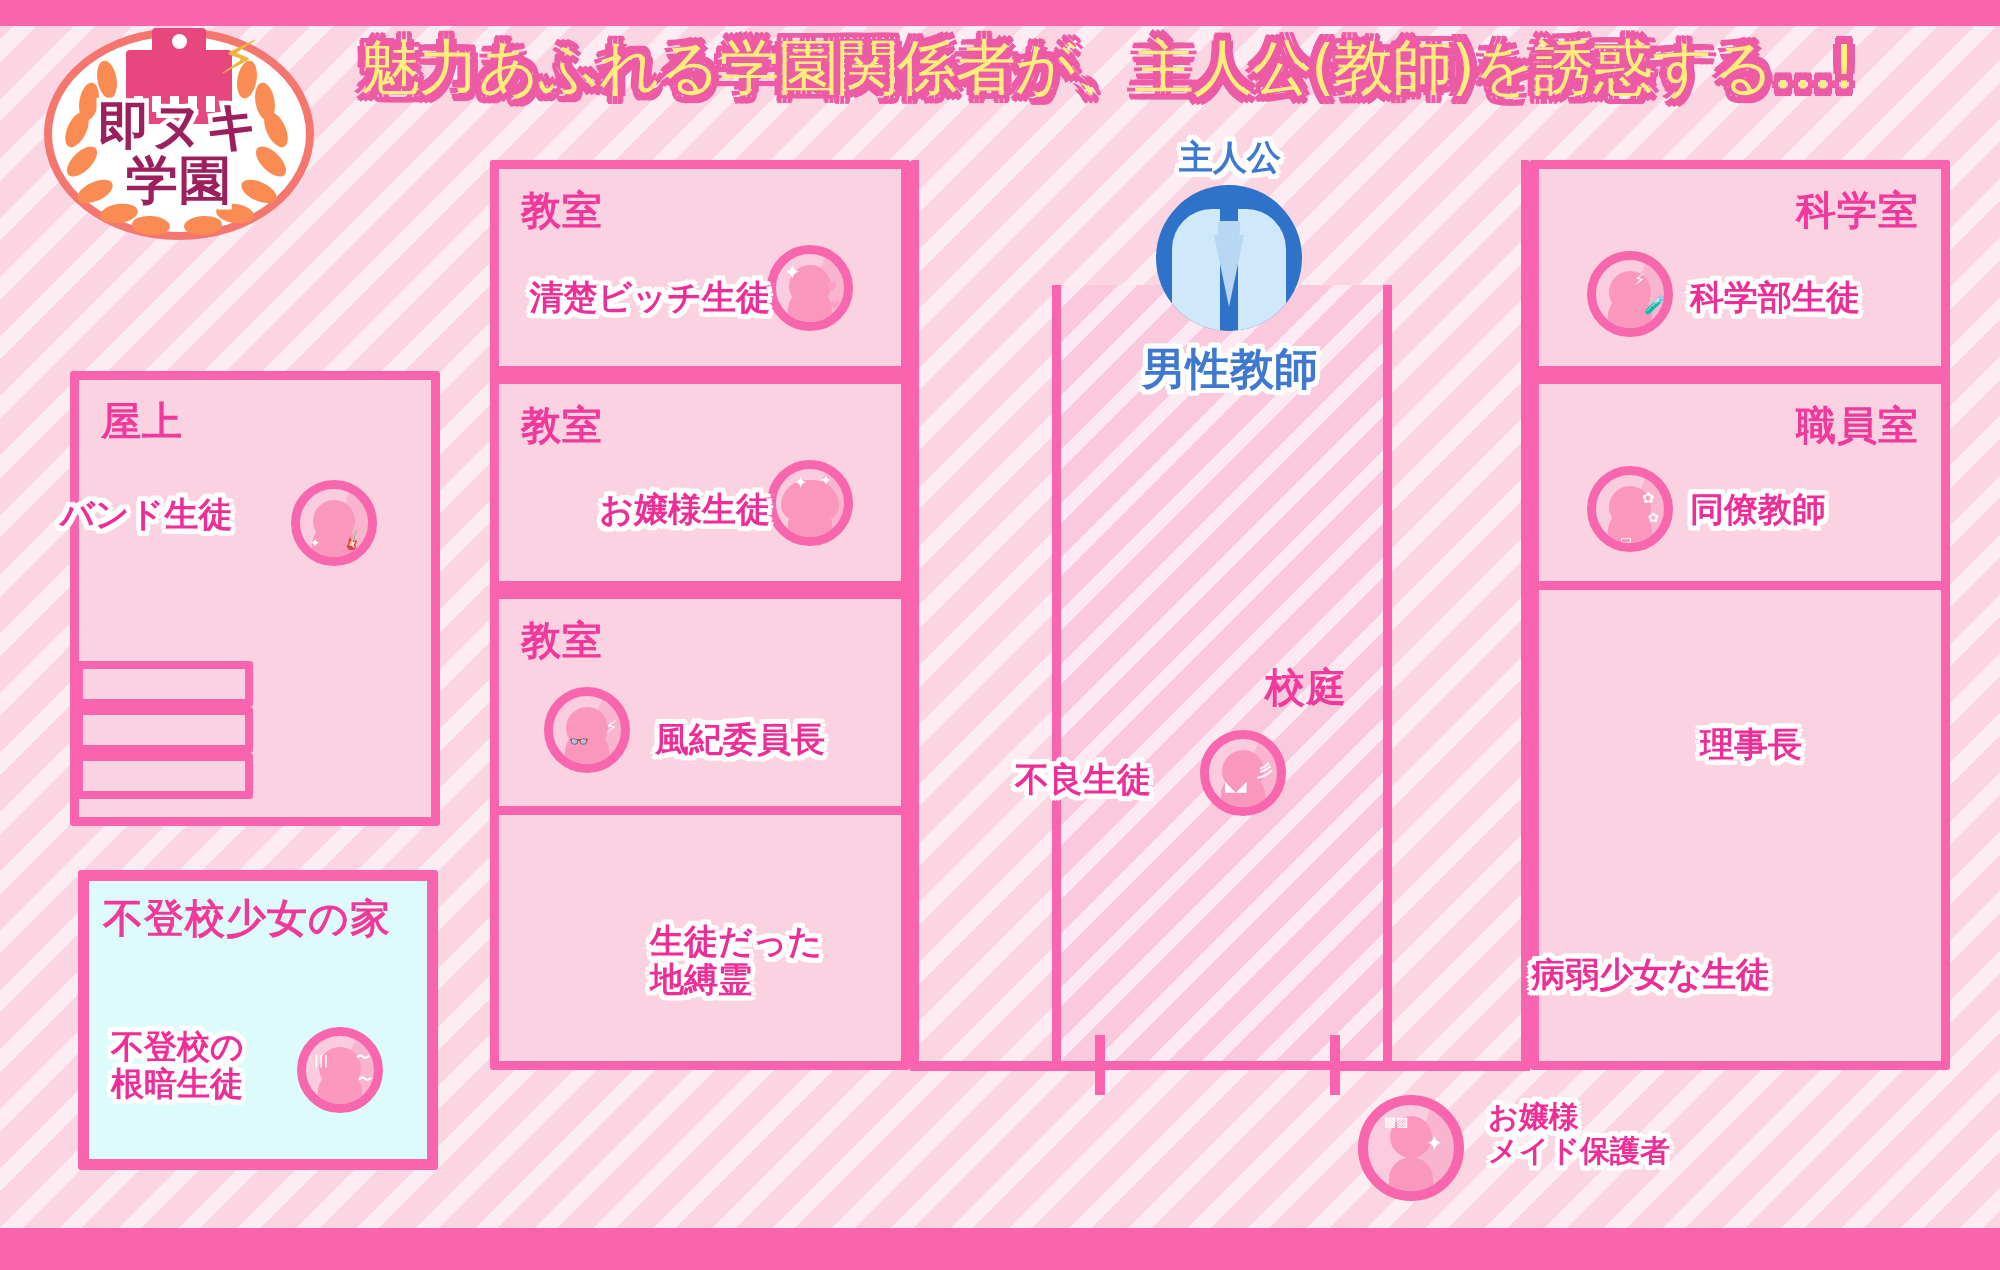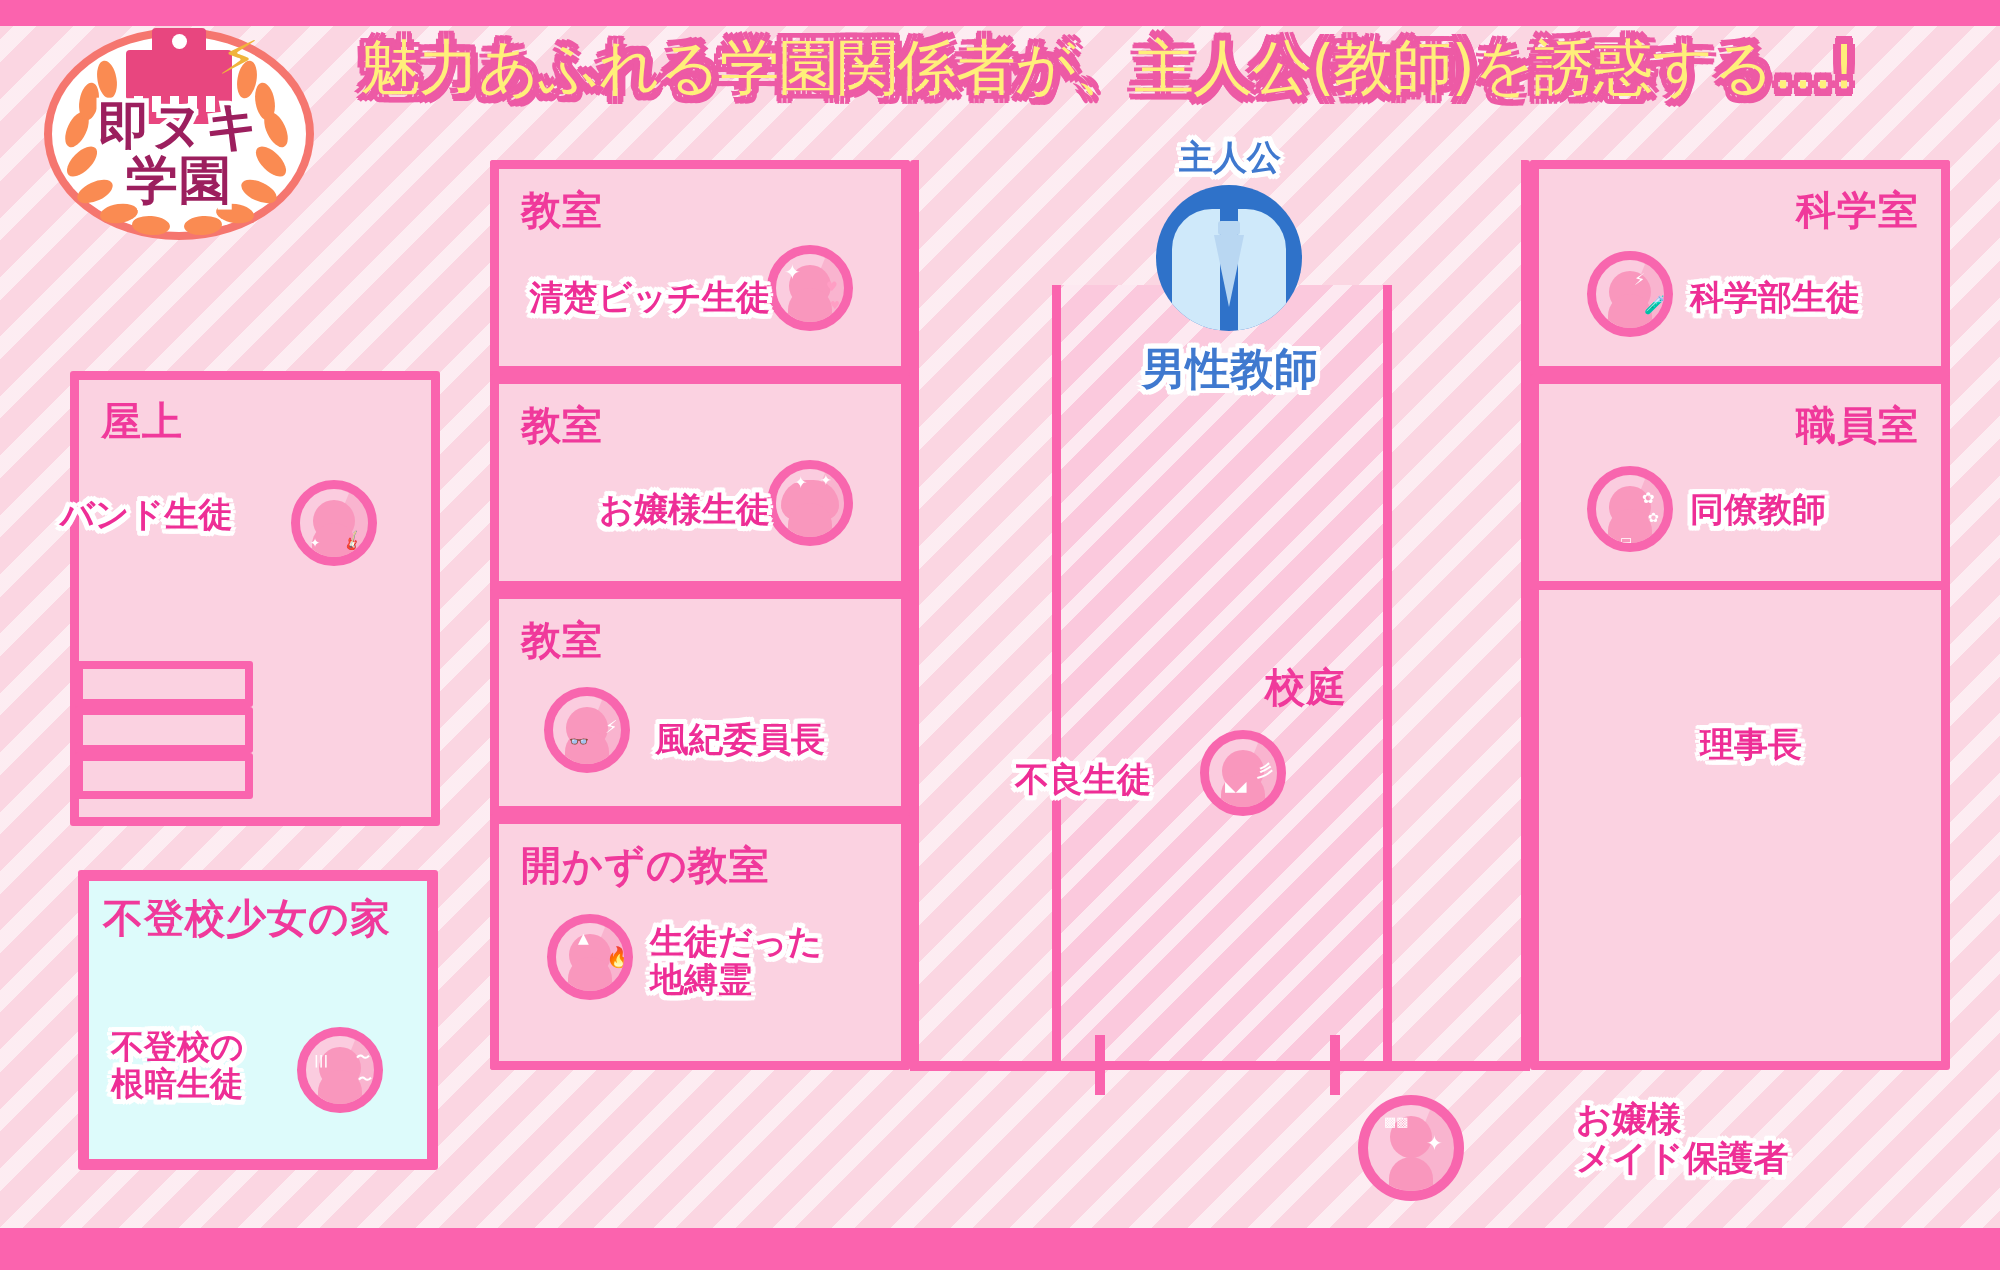--- a/index.html
+++ b/index.html
@@ -250,30 +250,20 @@
     <div class="token" style="left:45px; top:88px;">
       <div class="glow"></div>
         <div class="head"></div>
         <div class="body"></div>
       <div class="deco" style="left:16px;top:38px;font-size:16px;">👓</div>
       <div class="deco" style="left:52px;top:22px;font-size:18px;">⚡</div>
     </div>
   </div>
   <div class="nlabel" style="left:655px; top:720px; width:260px;">風紀委員長</div>
 
-  <div class="room" style="left:490px; top:815px; width:420px; height:255px;">
-    <div class="room-title rt-left">開かずの教室</div>
-    <div class="token" style="left:48px; top:90px;">
-      <div class="glow"></div>
-        <div class="head"></div>
-        <div class="body"></div>
-      <div class="deco" style="left:22px;top:8px;font-size:14px;">▲</div>
-      <div class="deco" style="left:50px;top:24px;font-size:20px;color:#f7a7c6;">🔥</div>
-    </div>
-  </div>
   <div class="nlabel" style="left:650px; top:922px; width:240px;">生徒だった
 地縛霊</div>
 
   <div class="room open" style="left:910px; top:160px; width:620px; height:910px; border-top:none;"></div>
 
   <div class="corridor" style="left:1052px; top:285px; width:340px; height:785px;"></div>
 
   <div class="room-title" style="left:1265px; top:660px;">校庭</div>
 
   <div class="token" style="left:1200px; top:730px;">
@@ -327,24 +317,25 @@
         <div class="body"></div>
       <div class="deco" style="left:46px;top:16px;font-size:15px;">✿</div>
       <div class="deco" style="left:52px;top:36px;font-size:13px;">✿</div>
       <div class="deco" style="left:24px;top:58px;font-size:13px;">▭</div>
     </div>
   </div>
   <div class="nlabel" style="left:1690px; top:490px; width:250px;">同僚教師</div>
 
   <div class="nlabel" style="left:1700px; top:725px; width:230px;">理事長</div>
 
+  <div class="nlabel right" style="left:1440px; top:955px; width:330px;">病弱少女な生徒</div>
 
   <div class="token big" style="left:1358px; top:1095px;">
     <div class="glow"></div>
       <div class="head"></div>
       <div class="body"></div>
     <div class="deco" style="left:16px;top:10px;font-size:13px;">▩▩</div>
     <div class="deco" style="left:58px;top:28px;font-size:20px;">✦</div>
   </div>
-  <div class="nlabel" style="left:1576px; top:1100px; width:320px; font-size:35px;">お嬢様
+  <div class="nlabel" style="left:1488px; top:1100px; width:320px; font-size:30px;">お嬢様
 メイド保護者</div>
 
 </div>
 
 </body></html>

